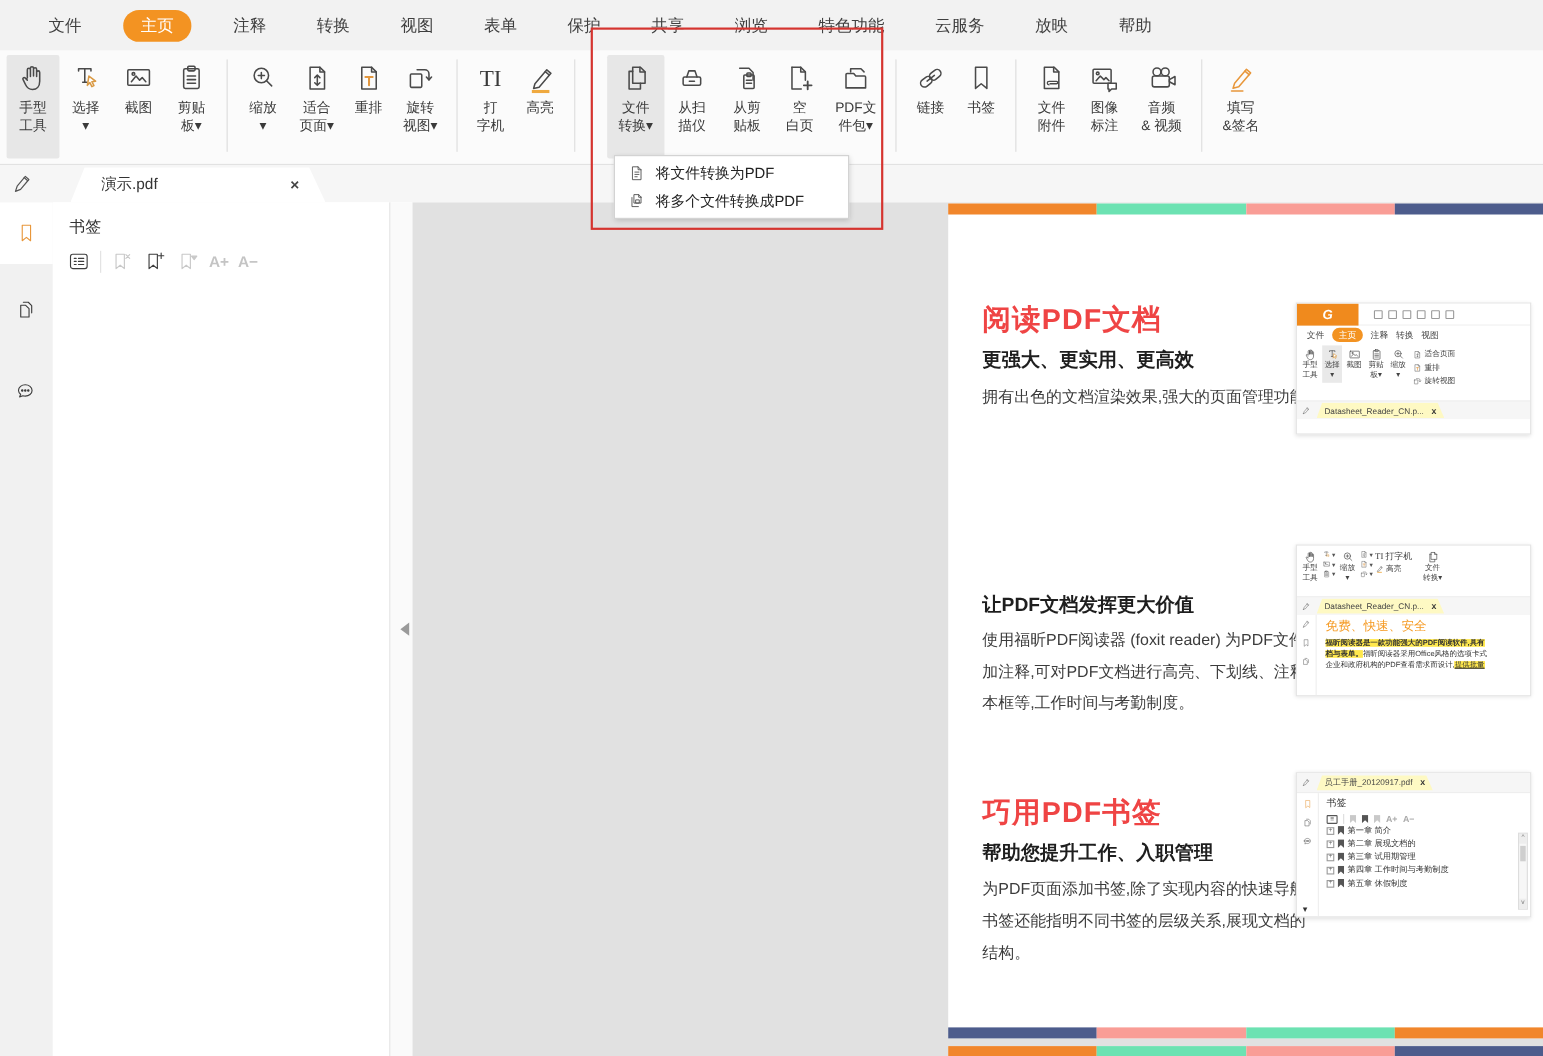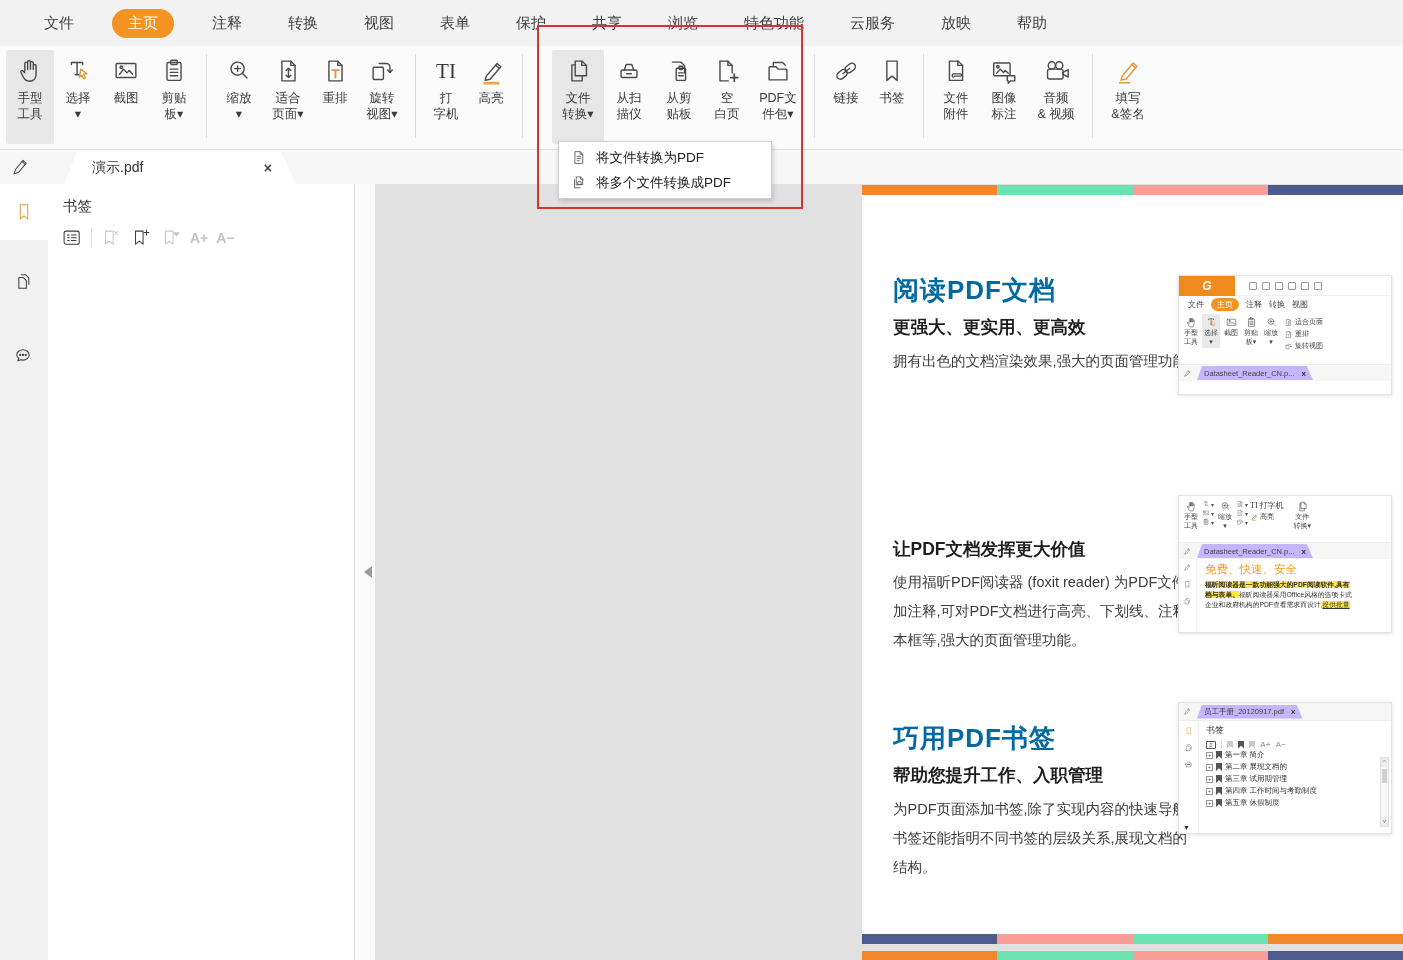--- a/index.html
+++ b/index.html
@@ -67,21 +67,21 @@
   #collapse-arrow { left:358px; top:566px; width:0; height:0; border:6px solid transparent;
     border-right:8px solid #9A9A9A; }
 
   
   #docarea { left:375px; top:184px; width:1028px; height:776px; background:#E1E1E1; overflow:hidden; }
   #page1 { left:487px; top:1px; width:541px; height:759px; background:#fff; }
   #page2 { left:487px; top:767px; width:541px; height:30px; background:#fff; }
   .stripes { display:flex; height:10px; width:100%; } .stripes > div { flex:1; }
   #p1-stripes-bottom { position:absolute; bottom:0; left:0; }
 
-  .sec-h { position:absolute; left:31px; font-size:26px; font-weight:bold; color:#0369a1;
+  .sec-h { position:absolute; left:31px; font-size:26px; font-weight:bold; color:#ef4444;
     letter-spacing:1px; }
   .sec-sub { position:absolute; left:31px; font-size:17.5px; font-weight:bold; color:#1E1E1E; }
   .sec-body { position:absolute; left:31px; font-size:14.5px; line-height:29px; color:#3C3C3C; }
 
   
   .thumb { position:absolute; left:316px; width:214px; background:#fff;
     border:1px solid #E4E4E4; box-shadow:0 1px 4px rgba(0,0,0,.13); overflow:hidden; }
   #thumb1 { top:90px;  height:120px; }
   #thumb2 { top:310px; height:138px; }
   #thumb3 { top:517px; height:132px; }
@@ -100,21 +100,21 @@
     line-height:8.5px; color:#444; padding:2px 2px; text-align:center; }
   .t-tool.selected { background:#E9E9E9; }
   .t-tool .ico svg { width:13px; height:13px; display:block; color:#4A4A4A; }
   .t-side { display:flex; flex-direction:column; gap:2px; font-size:7px; color:#444;
     padding-top:3px; margin-left:2px; }
   .t-side-row { display:flex; align-items:center; gap:2px; white-space:nowrap; }
   .t-side-row .ico svg { width:9px; height:9px; display:block; color:#4A4A4A; }
   .t-tabbar { height:17px; background:#F6F6F6; border-top:1px solid #EEE; display:flex;
     align-items:center; padding-left:4px; gap:5px; }
   .t-tabbar .ico svg { width:9px; height:9px; display:block; color:#555; }
-  .t-doctab { background:#c4b5fd; height:14px; display:flex; align-items:center; gap:7px;
+  .t-doctab { background:#fef9c3; height:14px; display:flex; align-items:center; gap:7px;
     font-size:7.5px; color:#444; padding:0 7px;
     clip-path:polygon(5px 0, calc(100% - 6px) 0, 100% 100%, 0 100%); }
   .t-x { font-size:8px; font-weight:bold; color:#333; }
 
   .t2-col { display:flex; flex-direction:column; gap:1px; padding-top:2px; }
   .t2-mini { display:flex; align-items:center; gap:1px; font-size:6px; color:#555; }
   .t2-mini .ico svg { width:8px; height:8px; display:block; color:#4A4A4A; }
   .t2-rowtxt { display:flex; align-items:center; gap:2px; font-size:7px; color:#3A3A3A;
     white-space:nowrap; }
   .t2-rowtxt .ti-mini { font-family:"Liberation Serif","DejaVu Serif",serif; font-size:8px; }
@@ -531,21 +531,21 @@
     <div class="sec-h" style="top:88px">阅读PDF文档</div>
     <div class="sec-sub" style="top:130px">更强大、更实用、更高效</div>
     <div class="sec-body" style="top:162px">
       <div>拥有出色的文档渲染效果,强大的页面管理功能,</div>
     </div>
 
     <div class="sec-sub" style="top:352px">让PDF文档发挥更大价值</div>
     <div class="sec-body" style="top:383px">
       <div>使用福昕PDF阅读器 (foxit reader) 为PDF文件添</div>
       <div>加注释,可对PDF文档进行高亮、下划线、注释、文</div>
-      <div>本框等,强大的页面管理功能。</div>
+      <div>本框等,工作时间与考勤制度。</div>
     </div>
 
     <div class="sec-h" style="top:536px">巧用PDF书签</div>
     <div class="sec-sub" style="top:578px">帮助您提升工作、入职管理</div>
     <div class="sec-body" style="top:610px">
       <div>为PDF页面添加书签,除了实现内容的快速导航,</div>
       <div>书签还能指明不同书签的层级关系,展现文档的</div>
       <div>结构。</div>
     </div>
 

